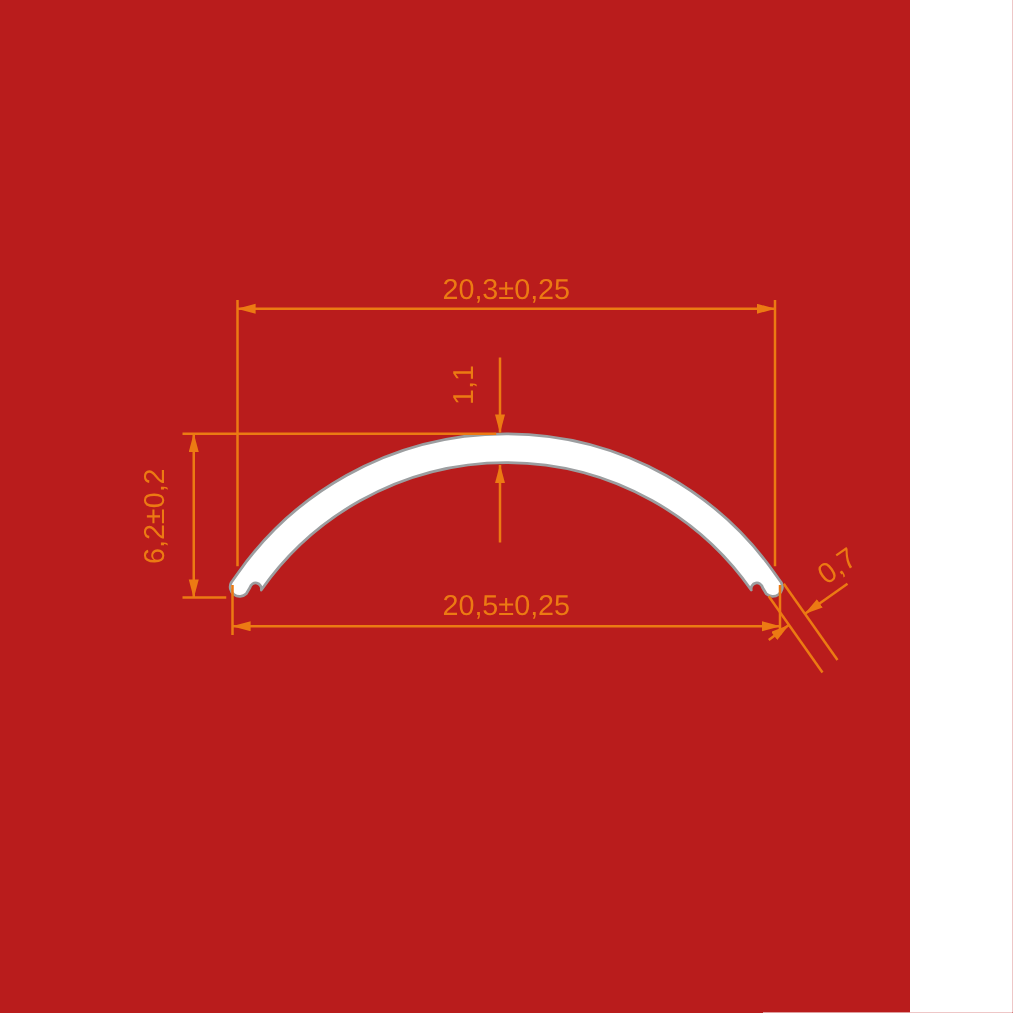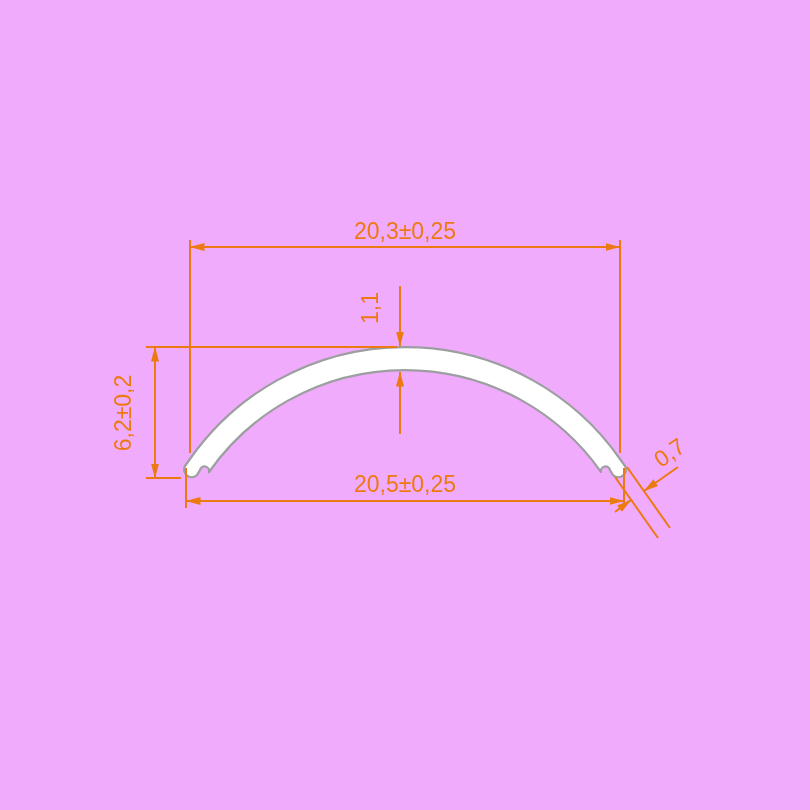--- a/index.html
+++ b/index.html
@@ -5,23 +5,23 @@
   html, body {
     margin: 0;
     padding: 0;
     width: 810px;
     height: 810px;
     background: #ffffff;
     font-family: "Liberation Sans", sans-serif;
   }
   .stage {
     position: relative;
-    width: 810px;
+    width: 728px;
     height: 810px;
-    background: #f0abfc;
+    background: #b91c1c;
     overflow: hidden;
   }
   svg { display: block; }
   .profile {
     stroke: var(--profile, #9C9EA0);
     stroke-width: 2.2;
     fill: #ffffff;
     stroke-linejoin: round;
     stroke-linecap: round;
   }

